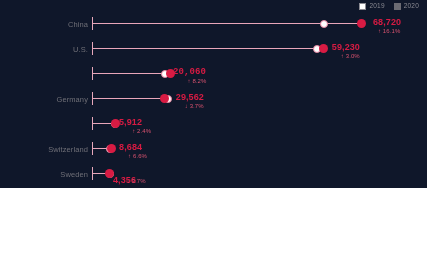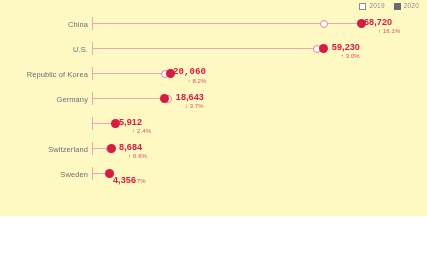--- a/index.html
+++ b/index.html
@@ -9,22 +9,22 @@
   body {
     width: 427px;
     height: 268px;
     background: #ffffff;
     font-family: "Liberation Sans", sans-serif;
     overflow: hidden;
   }
   #chart-root {
     position: relative;
     width: 427px;
-    height: 216px;
-    background: #fef9c3;
+    height: 188px;
+    background: #0f172a;
   }
 
   
   .legend {
     position: absolute;
     top: 3px;
     right: 8px;
     display: flex;
     align-items: center;
     gap: 9px;
@@ -145,48 +145,47 @@
     </div>
   </div>
 
   <div class="plot" id="plot">
       <div class="row">
         <div class="row-label">China</div>
         <div class="axis-tick"></div>
         <div class="track" style="width: 269px;"></div>
         <div class="marker marker-2019" style="left: 319.656px;"></div>
         <div class="marker marker-2020" style="left: 356.5px;"></div>
-        <div class="value" style="left: 364px; text-align: right;">68,720</div>
+        <div class="value" style="left: 373px; text-align: right;">68,720</div>
         <div class="delta" style="left: 378px;">↑ 16.1%</div>
       </div>
       <div class="row">
         <div class="row-label">U.S.</div>
         <div class="axis-tick"></div>
         <div class="track" style="width: 231.852px;"></div>
         <div class="marker marker-2019" style="left: 313.08px;"></div>
         <div class="marker marker-2020" style="left: 319.352px;"></div>
         <div class="value" style="left: 331.852px;">59,230</div>
         <div class="delta" style="left: 340.852px;">↑ 3.0%</div>
       </div>
       <div class="row">
-        <div class="row-label">Republic of Korea</div>
         <div class="axis-tick"></div>
         <div class="track" style="width: 78.5236px;"></div>
         <div class="marker marker-2019" style="left: 160.574px;"></div>
         <div class="marker marker-2020" style="left: 166.024px;"></div>
         <div class="value" style="left: 173px; font-family: Liberation Mono, monospace;">20,060</div>
         <div class="delta" style="left: 187.524px;">↑ 8.2%</div>
       </div>
       <div class="row">
         <div class="row-label">Germany</div>
         <div class="axis-tick"></div>
         <div class="track" style="width: 75.7835px;"></div>
         <div class="marker marker-2019" style="left: 163.783px;"></div>
         <div class="marker marker-2020" style="left: 160.477px;"></div>
-        <div class="value" style="left: 175.783px;">18,643</div>
+        <div class="value" style="left: 175.783px;">29,562</div>
         <div class="delta" style="left: 184.783px;">↓ 3.7%</div>
       </div>
       <div class="row">
         <div class="axis-tick"></div>
         <div class="track" style="width: 23.1421px;"></div>
         <div class="marker marker-2019" style="left: 110.598px;"></div>
         <div class="marker marker-2020" style="left: 110.642px;"></div>
         <div class="value" style="left: 111px; padding-left: 8px;">5,912</div>
         <div class="delta" style="left: 132.142px;">↑ 2.4%</div>
       </div>

